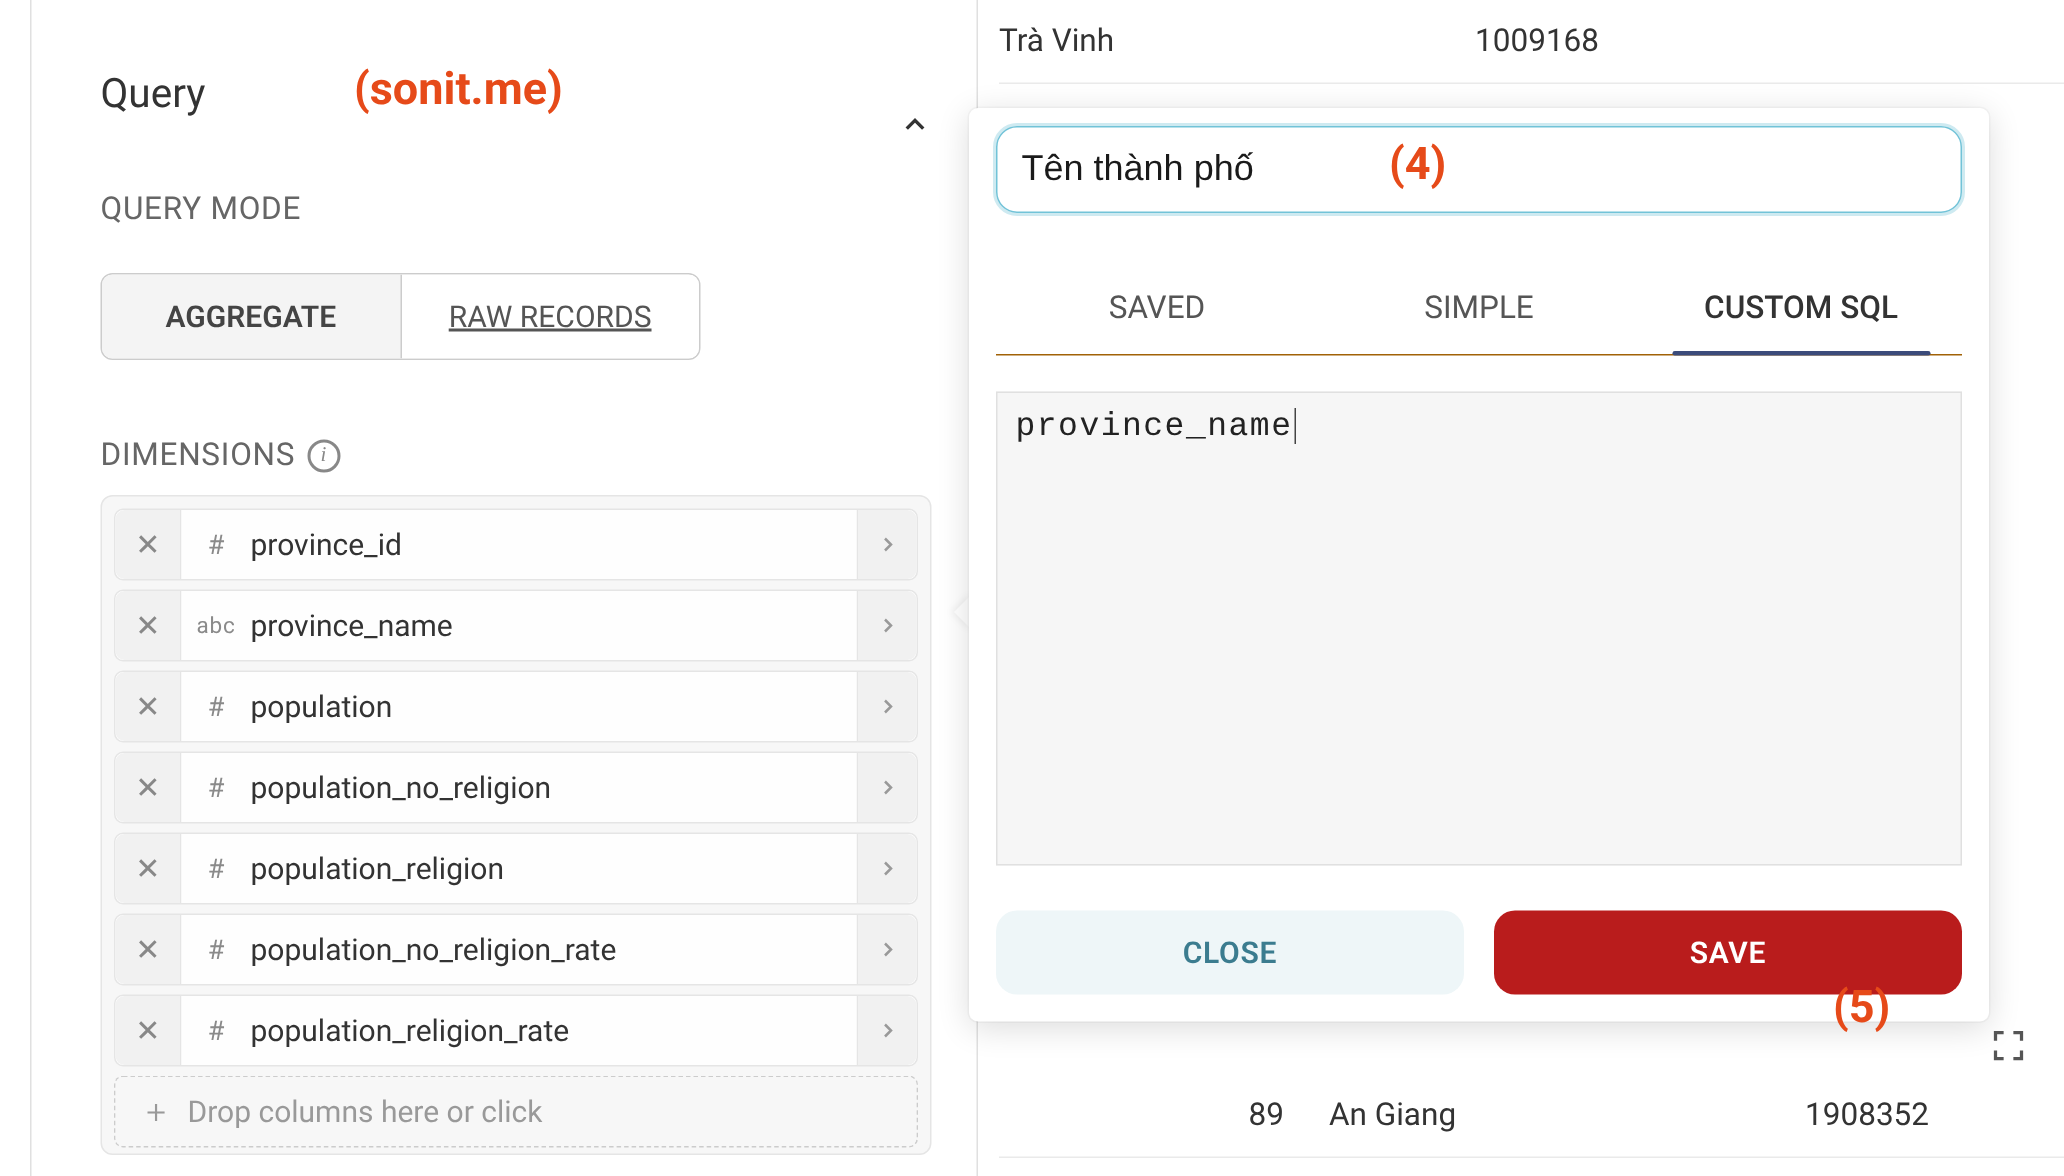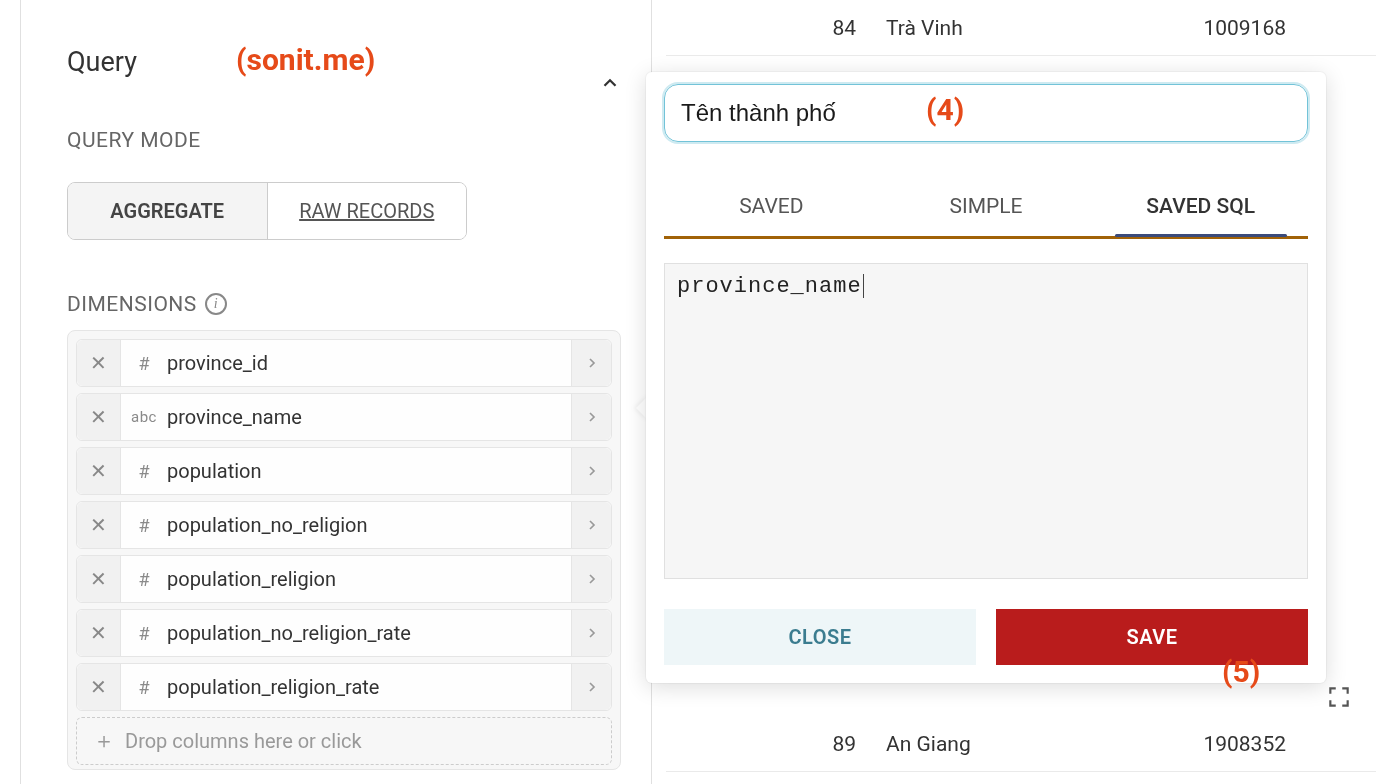--- a/index.html
+++ b/index.html
@@ -203,21 +203,21 @@
     left: 1222px;
     top: 654px;
     color: #e64a19;
     font-size: 30px;
     font-weight: 700;
     pointer-events: none;
   }
   .tabs {
     display: flex;
     margin-top: 36px;
-    border-bottom: 3px solid #a16207;
+    border-bottom: 1px solid #a16207;
   }
   .tab {
     flex: 1;
     text-align: center;
     font-size: 21px;
     color: #555;
     padding: 16px 0 18px 0;
     cursor: pointer;
     position: relative;
   }
@@ -253,21 +253,21 @@
     margin-left: 1px;
   }
   .pop-buttons {
     display: flex;
     gap: 20px;
     margin-top: 30px;
   }
   .btn {
     flex: 1;
     height: 56px;
-    border-radius: 0;
+    border-radius: 14px;
     font-size: 20px;
     font-weight: 600;
     display: flex;
     align-items: center;
     justify-content: center;
     cursor: pointer;
     letter-spacing: 0.5px;
   }
   .btn-close { background: #eef6f8; color: #3b7c8f; }
   .btn-save  { background: #b91c1c; color: #fff; }
@@ -288,21 +288,20 @@
     border-bottom: 12px solid transparent;
     border-right: 12px solid #fff;
     filter: drop-shadow(-2px 0 2px rgba(0,0,0,0.06));
   }
 </style>
 </head>
 <body>
 
 <div class="bg-table">
   <div class="bg-row">
-    <div class="bg-cell-id">84</div>
     <div class="bg-cell-name">Trà Vinh</div>
     <div class="bg-cell-val">1009168</div>
   </div>
   <div class="bg-spacer"></div>
   <div class="bg-row">
     <div class="bg-cell-id">89</div>
     <div class="bg-cell-name">An Giang</div>
     <div class="bg-cell-val">1908352</div>
   </div>
 </div>
@@ -409,21 +408,21 @@
 
 <span class="watermark">(sonit.me)</span>
 
 <div class="pop-pointer"></div>
 
 <div class="popover">
   <input class="popover-input" type="text" value="Tên thành phố" style="">
   <div class="tabs">
     <div class="tab">SAVED</div>
     <div class="tab">SIMPLE</div>
-    <div class="tab active">SAVED SQL</div>
+    <div class="tab active">CUSTOM SQL</div>
   </div>
   <div class="sql-box">
     <span class="code">province_name</span><span class="caret"></span>
   </div>
   <div class="pop-buttons">
     <div class="btn btn-close">CLOSE</div>
     <div class="btn btn-save">SAVE</div>
   </div>
 </div>
 

